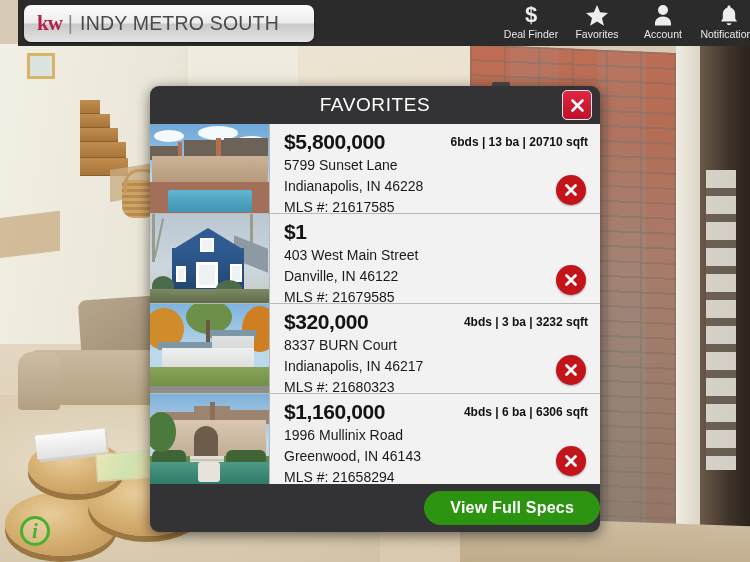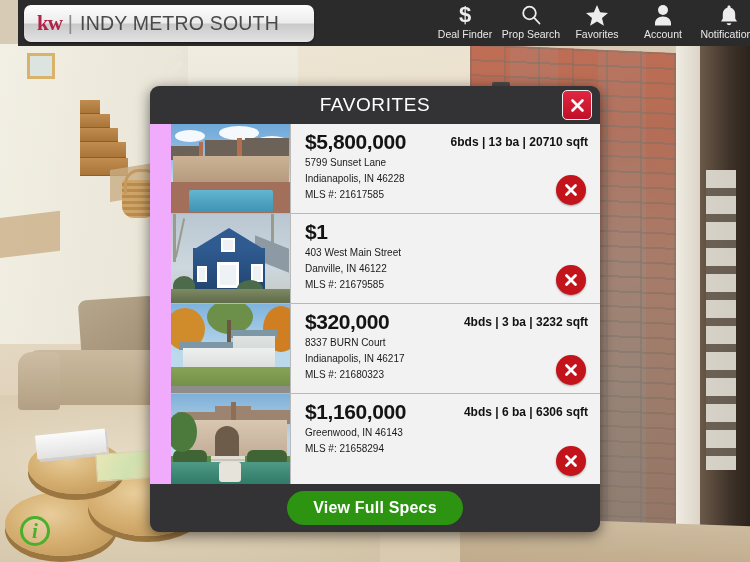--- a/index.html
+++ b/index.html
@@ -210,51 +210,51 @@
   }
   .close-btn {
     position:absolute; right:8px; top:4px; width:30px; height:30px;
     border-radius:5px;
     background:linear-gradient(180deg,#e02640 0%,#c10f28 100%);
     border:1px solid #f0f0f0;
     display:flex; align-items:center; justify-content:center; cursor:pointer;
   }
   .list {
     flex:1 1 auto; background:#f0abfc; overflow:hidden;
-    display:flex; flex-direction:column;padding-left:21px;
+    display:flex; flex-direction:column;
   }
   .row {
     height:90px; display:flex; border-bottom:1px solid #b9b9b9;
     background:#f2f2f2; position:relative;
   }
   .row:last-child{ border-bottom:none; }
   .thumb {
     width:120px; height:100%; flex:0 0 120px; position:relative; overflow:hidden;
     border-right:1px solid #b9b9b9;
   }
   .info { flex:1 1 auto; position:relative; padding:7px 10px 0 14px; }
   .price {
     font-size:21px; font-weight:bold; color:#141414; letter-spacing:-.4px;
     line-height:1.05;
   }
   .addr {
-    font-size:10px; color:#1a1a1a; line-height:1.22; margin-top:4px;
+    font-size:14px; color:#1a1a1a; line-height:1.22; margin-top:4px;
   }
   .specs {
     position:absolute; right:12px; top:11px;
     font-size:12px; font-weight:bold; color:#111; white-space:nowrap;
   }
   .del-btn {
     position:absolute; right:14px; bottom:8px; width:30px; height:30px;
     border-radius:50%; background:#c4141b; cursor:pointer;
     display:flex; align-items:center; justify-content:center;
     box-shadow:0 1px 2px rgba(0,0,0,.35);
   }
   .modal-footer {
-    height:48px; flex:0 0 48px; display:flex; align-items:center; justify-content:center;
+    height:48px; flex:0 0 48px; display:flex; align-items:center; justify-content:flex-end;
   }
   .specs-btn {
     background:#2d9412; color:#fff; font-size:16px; font-weight:bold;
     border:none; border-radius:18px; padding:8px 26px; cursor:pointer;
     letter-spacing:.2px;
   }
 
   
   .t-sky { position:absolute; inset:0; }
   .t1 .t-sky { background:linear-gradient(180deg,#6fa7d8 0%,#9cc6e6 45%,#cfe2ef 70%); }
@@ -415,29 +415,20 @@
 
     <div class="nav-item">
       <span class="ic">
         <svg width="20" height="24" viewBox="0 0 20 24">
           <text x="10" y="19" text-anchor="middle" font-family="Liberation Sans, sans-serif" font-size="22" font-weight="bold" fill="#ededed">$</text>
         </svg>
       </span>
       <span class="lb">Deal Finder</span>
     </div>
 
-    <div class="nav-item">
-      <span class="ic">
-        <svg width="22" height="22" viewBox="0 0 22 22">
-          <circle cx="9.5" cy="9" r="6.3" fill="none" stroke="#ededed" stroke-width="1.8"></circle>
-          <line x1="14" y1="13.6" x2="19.5" y2="19.5" stroke="#ededed" stroke-width="1.8" stroke-linecap="round"></line>
-        </svg>
-      </span>
-      <span class="lb">Prop Search</span>
-    </div>
 
     <div class="nav-item">
       <span class="ic">
         <svg width="24" height="23" viewBox="0 0 24 23">
           <polygon points="12,1 15.1,8.3 23,8.9 17,14 18.9,21.8 12,17.6 5.1,21.8 7,14 1,8.9 8.9,8.3" fill="#ededed"></polygon>
         </svg>
       </span>
       <span class="lb">Favorites</span>
     </div>
 
@@ -580,20 +571,21 @@
         <div class="lawn2"></div>
         <div class="steps"></div>
         <div class="hedge" style="left:2px;top:56px;width:34px;height:16px"></div>
         <div class="hedge" style="left:76px;top:56px;width:40px;height:16px"></div>
         <div style="position:absolute;left:-4px;top:18px;width:30px;height:40px;background:#4b7a3c;border-radius:50%"></div>
         <div class="water"></div>
         <div class="fountain"></div>
       </div>
       <div class="info">
         <div class="price">$1,160,000</div>
+        <div class="addr">1996 Mullinix Road</div>
         <div class="addr">Greenwood, IN 46143</div>
         <div class="addr">MLS #: 21658294</div>
         <div class="specs">4bds | 6 ba | 6306 sqft</div>
         <div class="del-btn">
           <svg width="18" height="18" viewBox="0 0 18 18">
             <line x1="4.5" y1="4.5" x2="13.5" y2="13.5" stroke="#fff" stroke-width="2.8" stroke-linecap="round"></line>
             <line x1="13.5" y1="4.5" x2="4.5" y2="13.5" stroke="#fff" stroke-width="2.8" stroke-linecap="round"></line>
           </svg>
         </div>
       </div>

